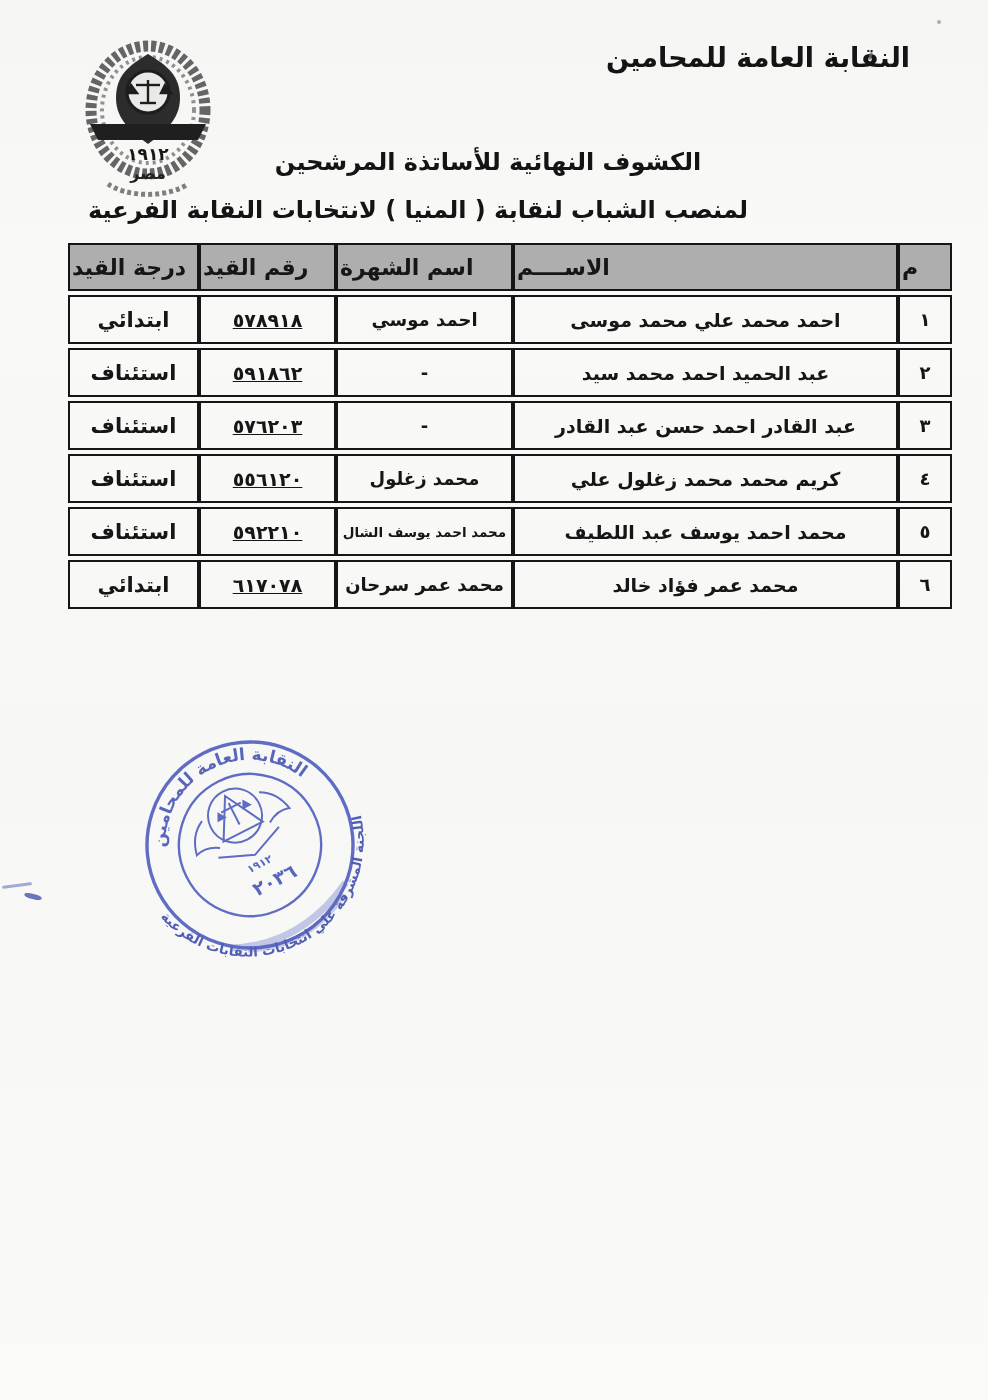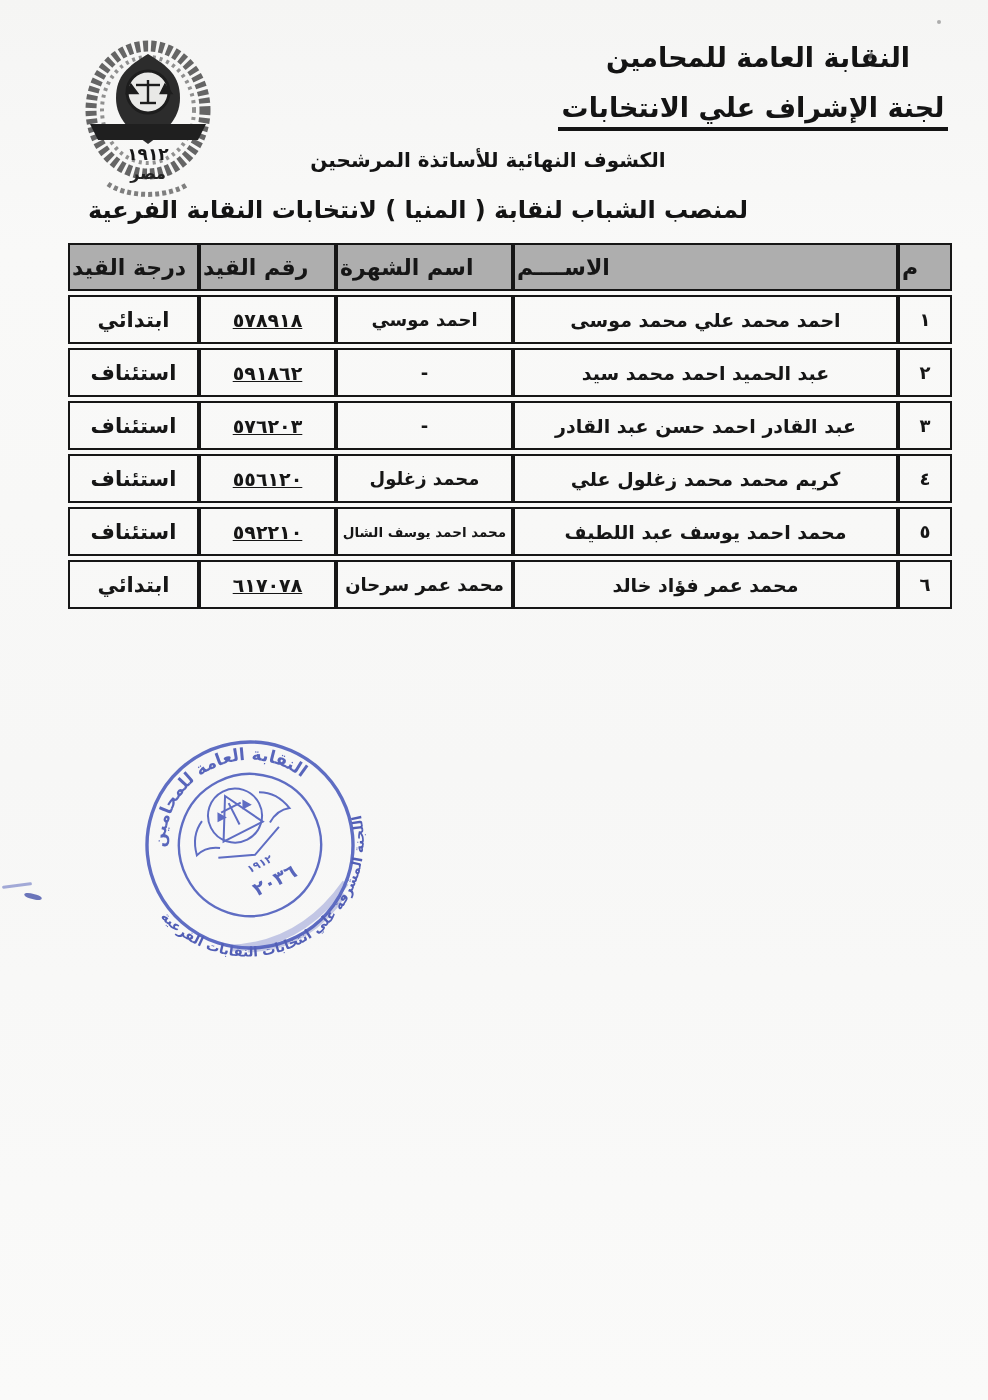--- a/index.html
+++ b/index.html
@@ -12,21 +12,21 @@
   .page{
     position:relative;width:988px;height:1400px;
     background:linear-gradient(180deg,#f5f5f4 0%,#f9f9f8 18%,#f7f7f6 55%,#fafaf9 100%);
     color:#161616;
   }
   
   .title{position:absolute;text-align:center;font-weight:700;color:#141414;white-space:nowrap;}
   .t-org{top:42px;right:30px;width:400px;font-size:27px;}
   .t-committee{top:92px;right:25px;width:420px;font-size:27px;}
   .t-committee .ul{display:inline-block;border-bottom:4px solid #141414;padding:0 4px 4px 4px;}
-  .t-lists{top:148px;right:260px;width:480px;font-size:20px;}
+  .t-lists{top:148px;right:260px;width:480px;font-size:24px;}
   .t-position{top:196px;right:240px;width:515px;font-size:24px;text-align:center;}
   
   .logo{position:absolute;left:68px;top:32px;}
   
   table.candidates{
     position:absolute;top:239px;left:68px;width:884px;
     border-collapse:separate;border-spacing:0 4px;
     table-layout:fixed;direction:rtl;
   }
   table.candidates th{
@@ -79,23 +79,20 @@
       <path d="M63,53 l-4,8 h10 z M97,53 l-4,8 h10 z" fill="#1d1d1d"></path>
       <line x1="72" y1="71" x2="88" y2="71"></line>
     </g>
     <path d="M22,92 L138,92 L130,108 L30,108 Z" fill="#1f1f1f"></path>
     <text x="80" y="128" text-anchor="middle" font-size="17" font-weight="700" fill="#171717">١٩١٢</text>
     <text x="80" y="147" text-anchor="middle" font-size="16" font-weight="700" fill="#222222">مصر</text>
     <path d="M40,152 A50,26 0 0 0 120,152" stroke="#4b4b4b" stroke-width="5" stroke-dasharray="4 3" fill="none" opacity="0.7"></path>
   </svg>
 
   <div class="title t-org">النقابة العامة للمحامين</div>
-  <div class="title t-committee">
-    <span class="ul">لجنة الإشراف علي الانتخابات</span>
-  </div>
   <div class="title t-lists">الكشوف النهائية للأساتذة المرشحين</div>
   <div class="title t-position">لمنصب الشباب لنقابة ( المنيا ) لانتخابات النقابة الفرعية</div>
 
   <table class="candidates">
     <colgroup>
       <col style="width:54px">
         <col style="width:385px">
         <col style="width:177px">
         <col style="width:137px">
         <col style="width:131px">

